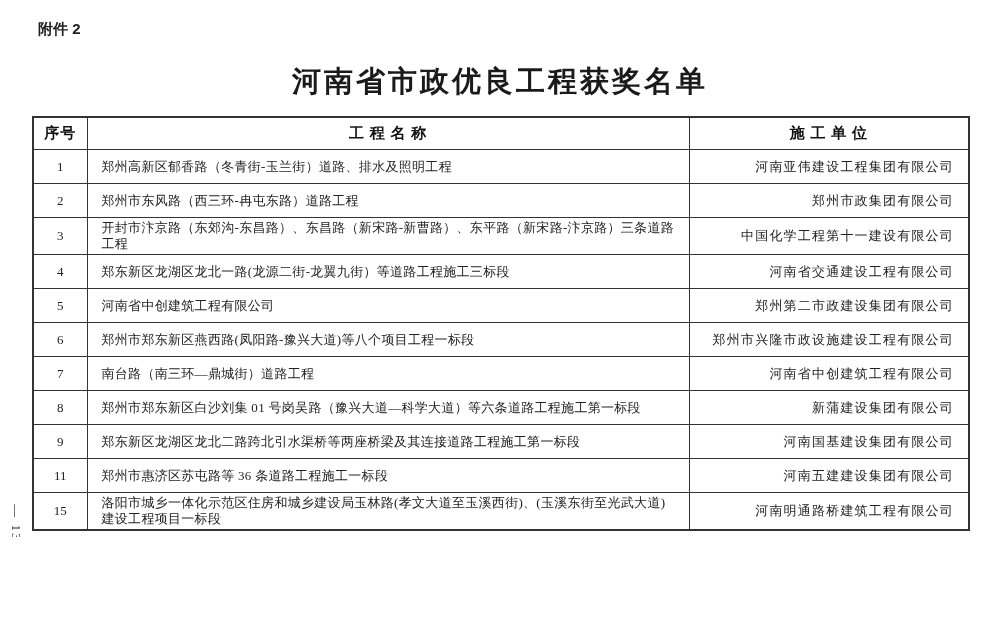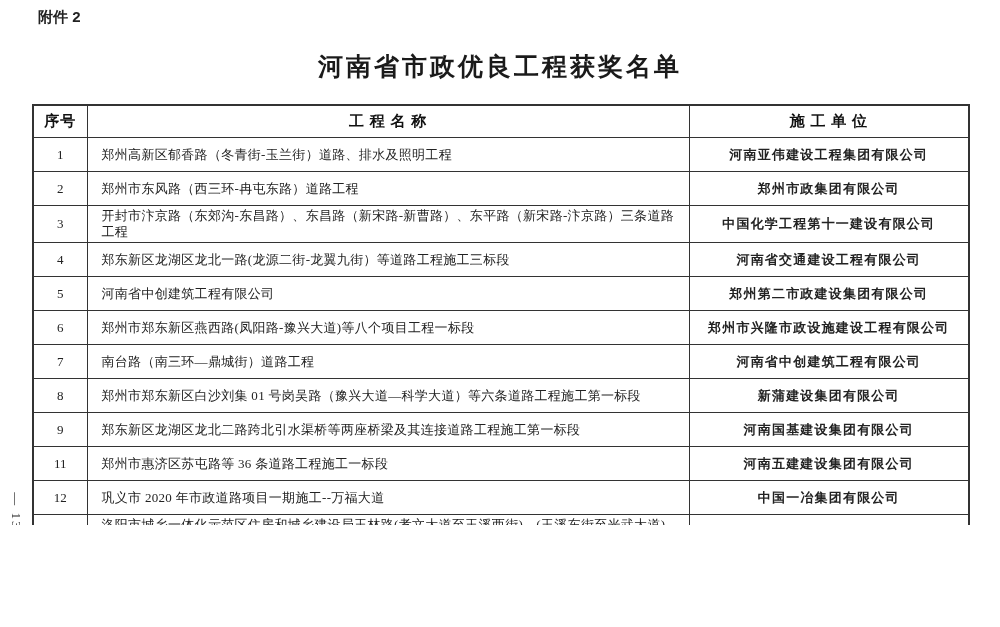--- a/index.html
+++ b/index.html
@@ -3,31 +3,32 @@
 <meta charset="utf-8">
 <style>
   html,body { margin:0; padding:0; background:#ffffff; }
   .page {
     position:relative;
     width:1000px; height:525px;
     background:#ffffff;
     font-family:"Liberation Serif","DejaVu Serif",serif;
     color:#1c1c1c;
     overflow:hidden;
+    margin-top:12px;
   }
   .attachment {
     position:absolute; left:38px; top:8px;
     font-family:"Liberation Sans","DejaVu Sans",sans-serif;
     font-weight:bold; font-size:15px; color:#222;
   }
   .doc-title {
     position:absolute; left:0; right:0; top:50px;
     text-align:center;
     font-family:"Liberation Sans","DejaVu Sans",sans-serif;
-    font-weight:bold; font-size:25px; letter-spacing:3px; color:#1a1a1a;
+    font-weight:bold; font-size:29px; letter-spacing:3px; color:#1a1a1a;
   }
   table.award-table {
     position:absolute; left:32px; top:104px;
     width:936px;
     border-collapse:collapse;
     table-layout:fixed;
   }
   .award-table th, .award-table td {
     border:1px solid #333333;
     vertical-align:middle;
@@ -45,21 +46,21 @@
   }
   .award-table td {
     height:29px;
     font-size:13px;
     line-height:16px;
     padding:2px 14px;
     color:#222;
   }
   td.cell-no { text-align:center; padding:2px 2px; }
   td.cell-project { text-align:left; letter-spacing:0.3px; }
-  td.cell-company { text-align:center; letter-spacing:1.2px;font-weight:bold; }
+  td.cell-company { text-align:right; letter-spacing:1.2px; }
   .page-num {
     position:absolute;
     left:-44px; top:513px;
     width:120px;
     text-align:center;
     transform:rotate(90deg);
     transform-origin:center center;
     font-size:13px;
     letter-spacing:2px;
     color:#1a1a1a;
@@ -132,25 +133,20 @@
           <td class="cell-no">9</td>
           <td class="cell-project">郑东新区龙湖区龙北二路跨北引水渠桥等两座桥梁及其连接道路工程施工第一标段</td>
           <td class="cell-company">河南国基建设集团有限公司</td>
         </tr>
         <tr>
           <td class="cell-no">11</td>
           <td class="cell-project">郑州市惠济区苏屯路等 36 条道路工程施工一标段</td>
           <td class="cell-company">河南五建建设集团有限公司</td>
         </tr>
         <tr>
-          <td class="cell-no">12</td>
-          <td class="cell-project">巩义市 2020 年市政道路项目一期施工--万福大道</td>
-          <td class="cell-company">中国一冶集团有限公司</td>
-        </tr>
-        <tr>
           <td class="cell-no">15</td>
           <td class="cell-project">洛阳市城乡一体化示范区住房和城乡建设局玉林路(孝文大道至玉溪西街)、(玉溪东街至光武大道)建设工程项目一标段</td>
           <td class="cell-company">河南明通路桥建筑工程有限公司</td>
         </tr>
       </tbody>
   </table>
 
   <div class="page-num">— 13 —</div>
 
 </div>

